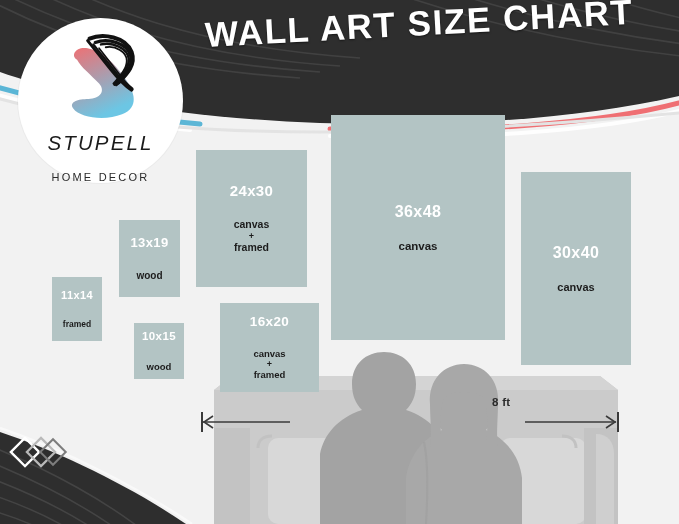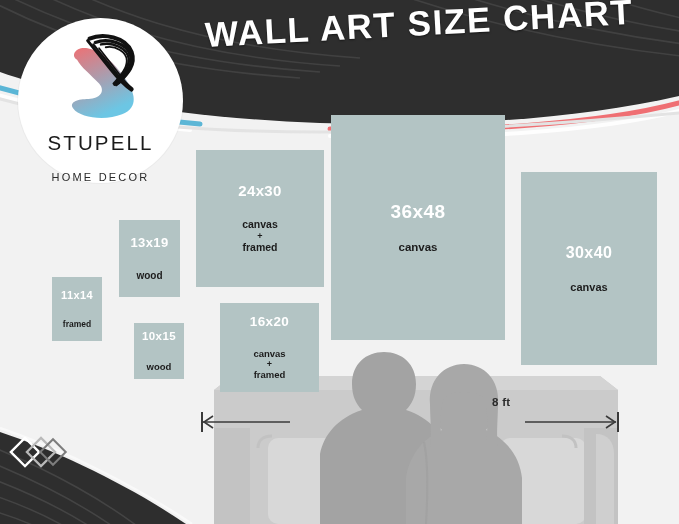--- a/index.html
+++ b/index.html
@@ -17,21 +17,21 @@
   
   .logo-badge {
     position:absolute; left:18px; top:18px; width:165px; height:165px;
     border-radius:50%; background:#fff; z-index:40;
     box-shadow:0 0 0 1px rgba(0,0,0,0.03);
     display:flex; flex-direction:column; align-items:center; justify-content:flex-start;
   }
   .logo-mark { width:116px; height:104px; margin-top:13px; }
   .logo-name {
     font-size:20.5px; letter-spacing:2.1px; color:#1b1b1b; font-weight:400;
-    margin-top:2px; line-height:1;
+    margin-top:2px; line-height:1;font-style:italic;
   }
   .logo-sub {
     font-size:11px; letter-spacing:2.2px; color:#2a2a2a; font-weight:400;
     margin-top:19px; line-height:1;
   }
 
   
   .chart-title {
     position:absolute; left:205px; top:15px; z-index:40;
     transform:rotate(-3.1deg); transform-origin:left center;
@@ -181,43 +181,43 @@
         <div class="f-type" style="font-size: 10px;">
           <span>wood</span>
         </div>
       </div>
       <div class="frame" style="left: 134px; top: 323px; width: 50px; height: 56px;">
         <div class="f-size" style="font-size: 11.5px;">10x15</div>
         <div class="f-type" style="font-size: 9.5px;">
           <span>wood</span>
         </div>
       </div>
-      <div class="frame" style="left: 196px; top: 150px; width: 128px; height: 137px;">
+      <div class="frame" style="left: 196px; top: 150px; width: 111px; height: 137px;">
         <div class="f-size" style="font-size: 15px;">24x30</div>
         <div class="f-type" style="font-size: 10.5px;">
           <span>canvas</span>
           <span class="f-plus">+</span>
           <span>framed</span>
         </div>
       </div>
       <div class="frame" style="left: 220px; top: 303px; width: 99px; height: 89px;">
         <div class="f-size" style="font-size: 13.5px;">16x20</div>
         <div class="f-type" style="font-size: 9.5px;">
           <span>canvas</span>
           <span class="f-plus">+</span>
           <span>framed</span>
         </div>
       </div>
       <div class="frame" style="left: 331px; top: 115px; width: 174px; height: 225px;">
-        <div class="f-size" style="font-size: 19px;">36x48</div>
+        <div class="f-size" style="font-size: 16px;">36x48</div>
         <div class="f-type" style="font-size: 11.5px;">
           <span>canvas</span>
         </div>
       </div>
-      <div class="frame" style="left: 521px; top: 172px; width: 136px; height: 193px;">
+      <div class="frame" style="left: 521px; top: 172px; width: 110px; height: 193px;">
         <div class="f-size" style="font-size: 16px;">30x40</div>
         <div class="f-type" style="font-size: 11px;">
           <span>canvas</span>
         </div>
       </div>
     </div>
 
   <svg class="dim" style="left:195px; top:405px; width:432px; height:36px;" viewBox="0 0 432 36">
 
     <line x1="7" y1="7" x2="7" y2="27" stroke="#3a3a3a" stroke-width="2"></line>

